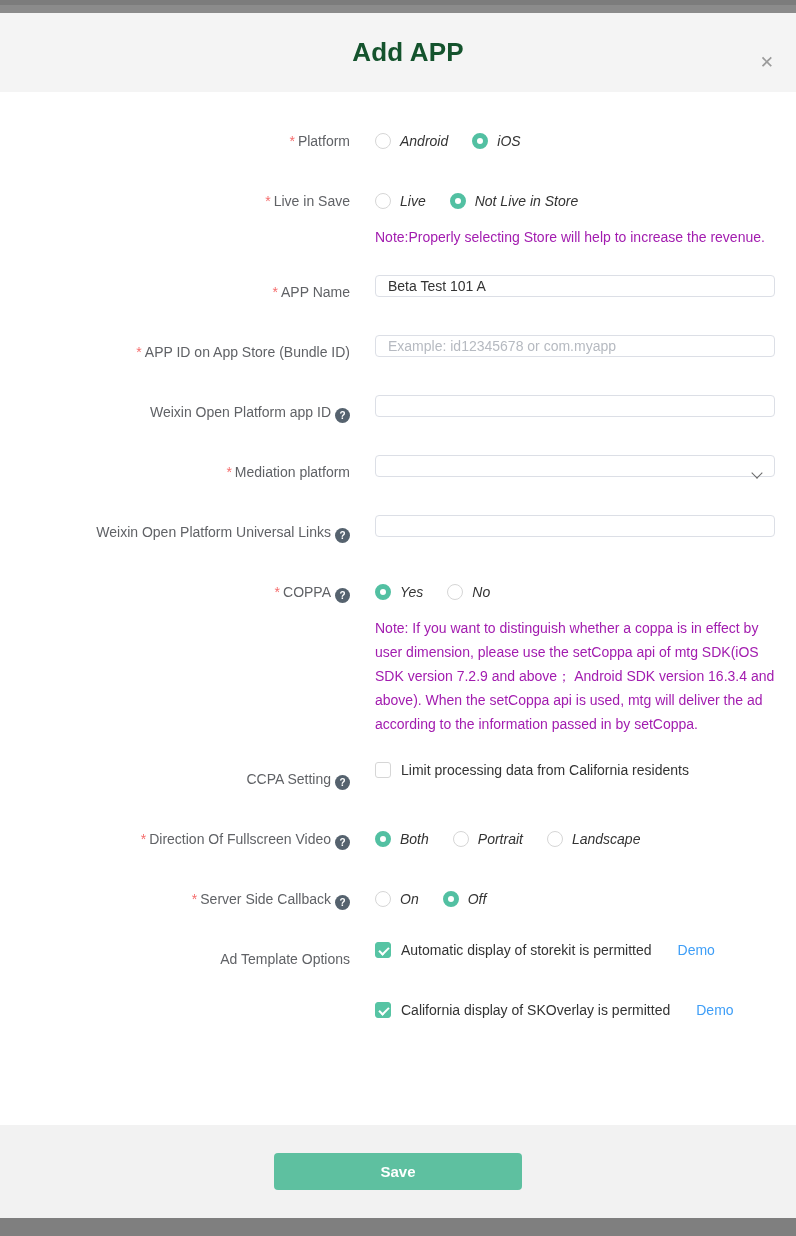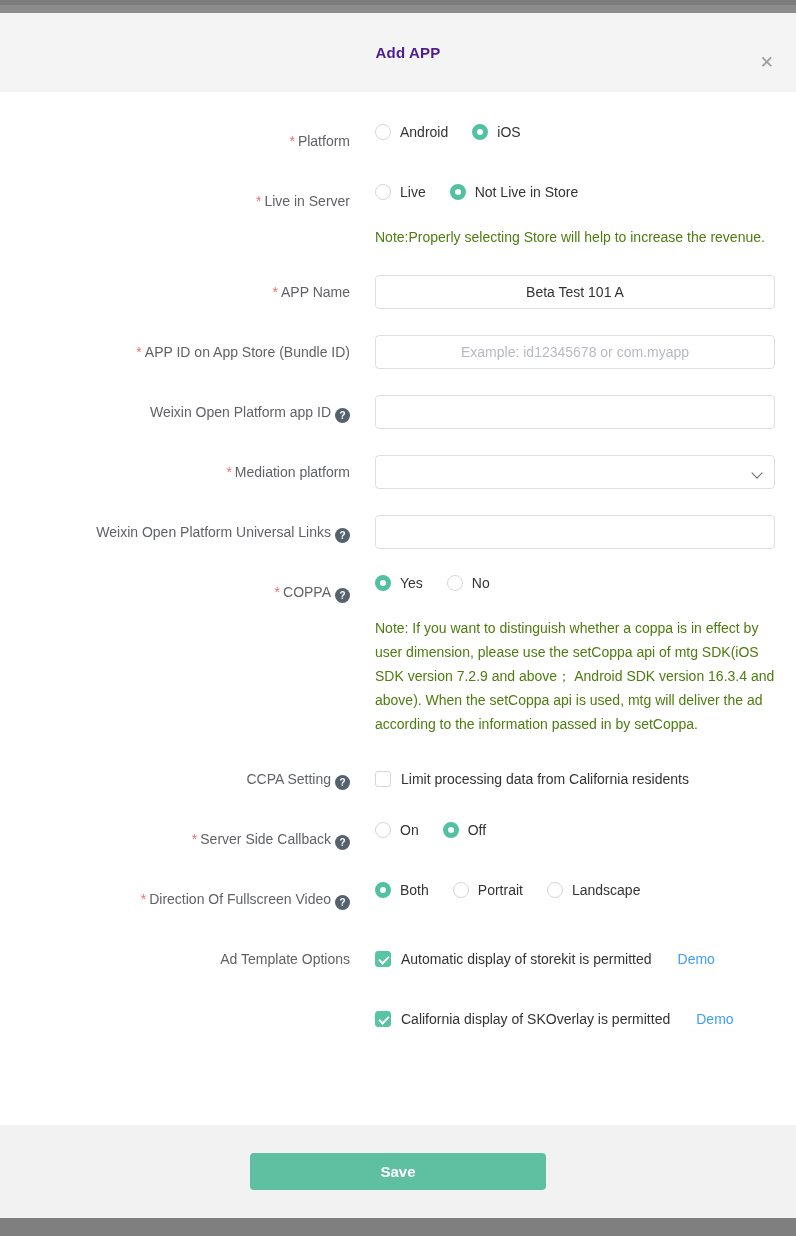--- a/index.html
+++ b/index.html
@@ -13,88 +13,88 @@
   }
   .top-bar {
     height: 13px; width: 100%;
     background: linear-gradient(to bottom, #7c7c7c 0, #7c7c7c 5px, #8b8b8b 5px, #8b8b8b 13px);
   }
   .modal-header {
     height: 79px; background: #f4f4f4;
     display: flex; align-items: center; justify-content: center;
     position: relative;
   }
-  .modal-title { font-size: 15px; font-weight: 600; color: #4c1d95; letter-spacing: .2px; margin-left: 20px; }
+  .modal-title { font-size: 26px; font-weight: 600; color: #14532d; letter-spacing: .2px; margin-left: 20px; }
   .close-btn {
     position: absolute; right: 22px; top: 41px;
     font-size: 17px; color: #9b9b9b; line-height: 1;
     cursor: pointer; font-weight: 400;
   }
   .modal-body { min-height: 1033px; background: #fff; padding-top: 32px; padding-left: 40px; }
   .row { display: flex; margin-bottom: 26px; }
   .label {
     width: 310px; text-align: right; color: #606266;
     line-height: 34px; white-space: nowrap;
   }
   .req { color: #f56c6c; margin-right: 3px; }
   .q-icon {
     display: inline-block; width: 15px; height: 15px; border-radius: 50%;
     background: #55626e; color: #fff; font-size: 10px; font-weight: bold;
     text-align: center; line-height: 15px; vertical-align: -2px; margin-left: 4px;
     cursor: pointer;
   }
   .control { margin-left: 25px; width: 400px; }
-  .radio-group { display: flex; align-items: flex-start; height: 34px; }
+  .radio-group { display: flex; align-items: center; height: 34px; font-style: italic; }
   .radio { display: inline-flex; align-items: center; margin-right: 24px; cursor: pointer; }
   .rb {
     width: 16px; height: 16px; border-radius: 50%; background: #fff;
     border: 1px solid #d6d6d6; margin-right: 9px; flex: none;
   }
   .radio.checked .rb { border: 5px solid #52c0a2; }
   .radio-label { color: #333; }
-  .checkbox-line { display: flex; align-items: center; height: 34px; }
+  .checkbox-line { display: flex; align-items: flex-start; height: 34px; }
   .cb {
     width: 16px; height: 16px; border-radius: 3px; border: 1px solid #d6d6d6;
     background: #fff; margin-right: 10px; flex: none; position: relative; cursor: pointer;
   }
   .cb.checked { background: #57c4a4; border-color: #57c4a4; }
   .cb.checked::after {
     content: ""; position: absolute; left: 5px; top: 1.5px;
     width: 4px; height: 8px;
     border: solid #fff; border-width: 0 2px 2px 0;
     transform: rotate(45deg);
   }
   .note {
-    color: #4d7c0f; line-height: 24px; margin-top: 7px; width: 400px;
+    color: #a21caf; line-height: 24px; margin-top: 7px; width: 400px;
   }
   input.text-input, .select-box {
-    width: 400px; height: 34px; border: 1px solid #dcdfe6; border-radius: 4px;
+    width: 400px; height: 22px; border: 1px solid #dcdfe6; border-radius: 4px;
     padding: 0 12px; font-size: 14px; color: #333;
     font-family: "Liberation Sans", sans-serif;
-    outline: none; background: #fff; text-align: center;
+    outline: none; background: #fff;
   }
   input.text-input::placeholder { color: #b6bac1; }
   .select-box { position: relative; cursor: pointer; }
   .chevron {
     position: absolute; right: 12px; top: 13px;
     width: 9px; height: 9px; pointer-events: none;
   }
   .chevron::before {
     content: ""; position: absolute; left: 0; top: 0;
     width: 7px; height: 7px;
     border: solid #6a6a6a; border-width: 0 1.4px 1.4px 0;
     transform: rotate(45deg);
   }
   .demo-link { color: #3e9ef7; margin-left: 26px; cursor: pointer; text-decoration: none; }
   .modal-footer {
     height: 93px; background: #f2f2f2;
     display: flex; align-items: center; justify-content: center;
   }
   .save-btn {
-    width: 296px; height: 37px; background: #5ec0a0; color: #fff;
+    width: 248px; height: 37px; background: #5ec0a0; color: #fff;
     border: none; border-radius: 4px; font-size: 15px; font-weight: bold;
     font-family: "Liberation Sans", sans-serif; cursor: pointer;
   }
   .bottom-bar { height: 18px; width: 100%; background: #7f7f7f; }
 </style>
 </head>
 <body>
 
 <div class="top-bar"></div>
 
@@ -118,21 +118,21 @@
         <span class="radio checked">
           <span class="rb"></span>
           <span class="radio-label">iOS</span>
         </span>
       </div>
     </div>
   </div>
 
   <div class="row">
     <div class="label">
-      <span class="req">*</span><span>Live in Server</span>
+      <span class="req">*</span><span>Live in Save</span>
     </div>
     <div class="control">
       <div class="radio-group">
         <span class="radio">
           <span class="rb"></span>
           <span class="radio-label">Live</span>
         </span>
         <span class="radio checked">
           <span class="rb"></span>
           <span class="radio-label">Not Live in Store</span>
@@ -216,53 +216,53 @@
     <div class="control">
       <div class="checkbox-line">
         <span class="cb"></span>
         <span>Limit processing data from California residents</span>
       </div>
     </div>
   </div>
 
   <div class="row">
     <div class="label">
+      <span class="req">*</span><span>Direction Of Fullscreen Video</span><span class="q-icon">?</span>
+    </div>
+    <div class="control">
+      <div class="radio-group">
+        <span class="radio checked">
+          <span class="rb"></span>
+          <span class="radio-label">Both</span>
+        </span>
+        <span class="radio">
+          <span class="rb"></span>
+          <span class="radio-label">Portrait</span>
+        </span>
+        <span class="radio">
+          <span class="rb"></span>
+          <span class="radio-label">Landscape</span>
+        </span>
+      </div>
+    </div>
+  </div>
+
+  <div class="row">
+    <div class="label">
       <span class="req">*</span><span>Server Side Callback</span><span class="q-icon">?</span>
     </div>
     <div class="control">
       <div class="radio-group">
         <span class="radio">
           <span class="rb"></span>
           <span class="radio-label">On</span>
         </span>
         <span class="radio checked">
           <span class="rb"></span>
           <span class="radio-label">Off</span>
-        </span>
-      </div>
-    </div>
-  </div>
-
-  <div class="row">
-    <div class="label">
-      <span class="req">*</span><span>Direction Of Fullscreen Video</span><span class="q-icon">?</span>
-    </div>
-    <div class="control">
-      <div class="radio-group">
-        <span class="radio checked">
-          <span class="rb"></span>
-          <span class="radio-label">Both</span>
-        </span>
-        <span class="radio">
-          <span class="rb"></span>
-          <span class="radio-label">Portrait</span>
-        </span>
-        <span class="radio">
-          <span class="rb"></span>
-          <span class="radio-label">Landscape</span>
         </span>
       </div>
     </div>
   </div>
 
   <div class="row">
     <div class="label">
       <span>Ad Template Options</span>
     </div>
     <div class="control">

